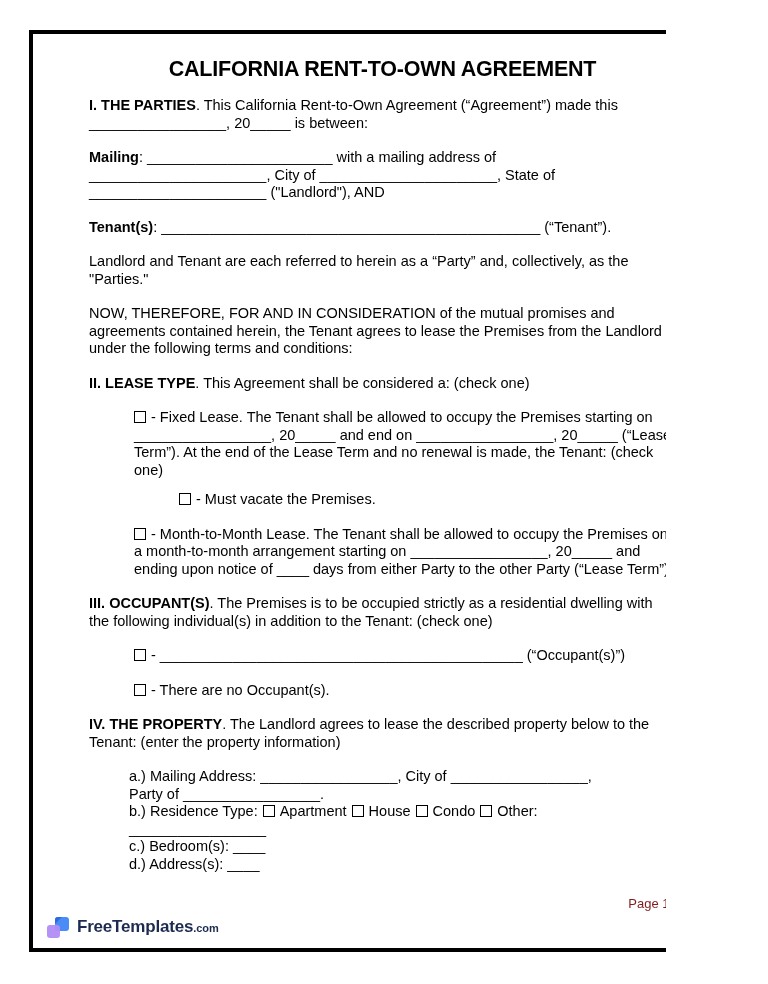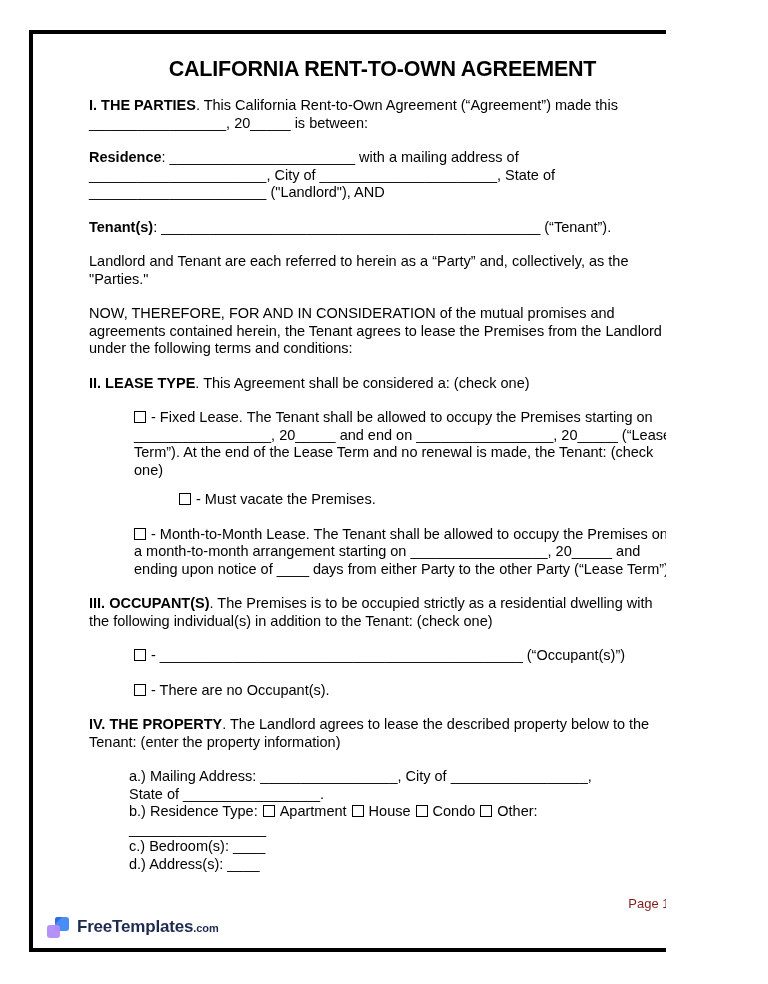--- a/index.html
+++ b/index.html
@@ -126,21 +126,21 @@
 </head>
 <body>
 
 <div class="canvas">
   <div class="page">
 
     <h1 class="doc-title">CALIFORNIA RENT-TO-OWN AGREEMENT</h1>
 
     <p class="para"><b class="lbl">I. THE PARTIES</b><span>. This California Rent-to-Own Agreement (“Agreement”) made this _________________, 20_____ is between:</span></p>
 
-    <p class="para"><b class="lbl">Residence</b><span>: _______________________ with a mailing address of ______________________, City of ______________________, State of ______________________ ("Landlord"), AND</span></p>
+    <p class="para"><b class="lbl">Mailing</b><span>: _______________________ with a mailing address of ______________________, City of ______________________, State of ______________________ ("Landlord"), AND</span></p>
 
     <p class="para"><b class="lbl">Tenant(s)</b><span>: _______________________________________________ (“Tenant”).</span></p>
 
     <p class="para">Landlord and Tenant are each referred to herein as a “Party” and, collectively, as the "Parties."</p>
 
     <p class="para">NOW, THEREFORE, FOR AND IN CONSIDERATION of the mutual promises and agreements contained herein, the Tenant agrees to lease the Premises from the Landlord under the following terms and conditions:</p>
 
     <p class="para"><b class="lbl">II. LEASE TYPE</b><span>. This Agreement shall be considered a: (check one)</span></p>
 
     <div class="para ind1 mb2"><span class="cb"></span><span>- Fixed Lease. The Tenant shall be allowed to occupy the Premises starting on _________________, 20_____ and end on _________________, 20_____ (“Lease Term”). At the end of the Lease Term and no renewal is made, the Tenant: (check one)</span></div>
@@ -152,21 +152,21 @@
 
     <p class="para"><b class="lbl">III. OCCUPANT(S)</b><span>. The Premises is to be occupied strictly as a residential dwelling with the following individual(s) in addition to the Tenant: (check one)</span></p>
 
     <div class="para ind1"><span class="cb"></span><span>- _____________________________________________ (“Occupant(s)”)</span></div>
 
     <div class="para ind1"><span class="cb"></span><span>- There are no Occupant(s).</span></div>
 
     <p class="para"><b class="lbl">IV. THE PROPERTY</b><span>. The Landlord agrees to lease the described property below to the Tenant: (enter the property information)</span></p>
 
     <div class="indp mb0">a.) Mailing Address: _________________, City of _________________,</div>
-    <div class="indp mb0">State of _________________.</div>
+    <div class="indp mb0">Party of _________________.</div>
 
     <div class="indp mb0"><span>b.) Residence Type:</span><span class="cb mid"></span><span>Apartment</span><span class="cb mid"></span><span>House</span><span class="cb mid"></span><span>Condo</span><span class="cb mid"></span><span>Other: _________________</span></div>
 
     <div class="indp mb0">c.) Bedroom(s): ____</div>
     <div class="indp mb0">d.) Address(s): ____</div>
 
     <div class="footer">
       <div class="logo">
         <span class="logo-icon">
           <span class="sq-blue"></span>

